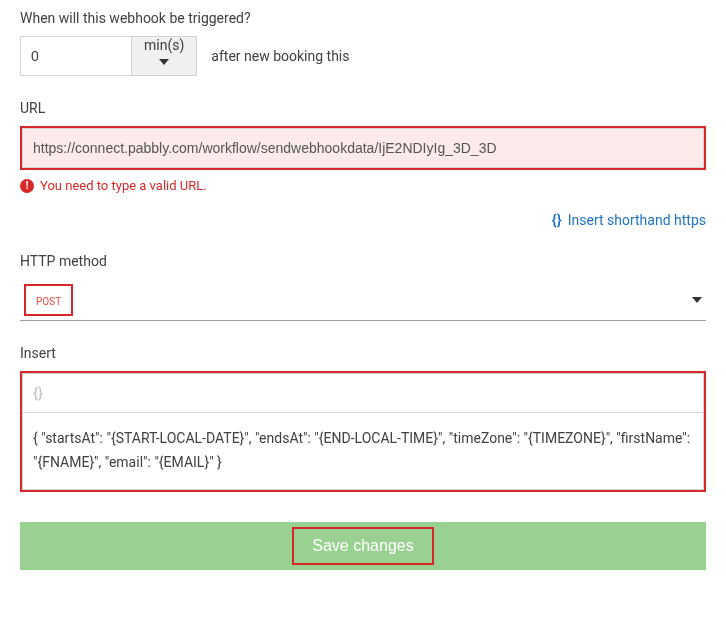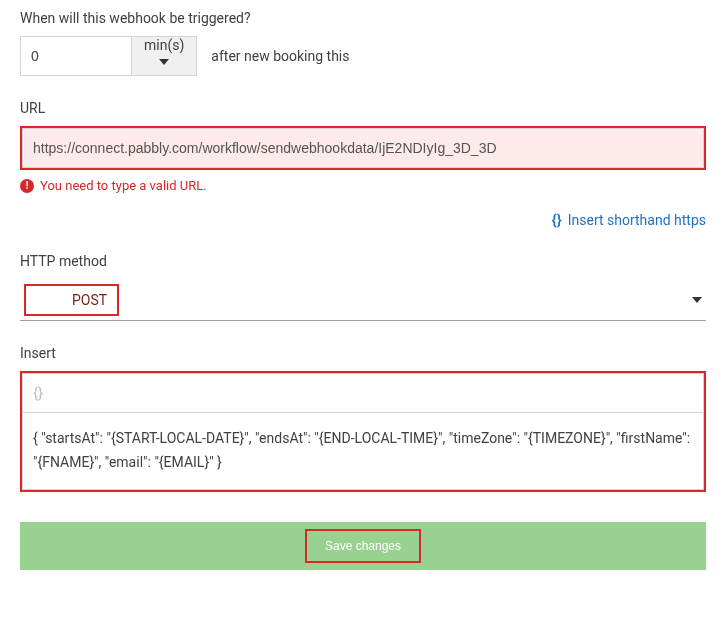--- a/index.html
+++ b/index.html
@@ -113,23 +113,22 @@
       justify-content: space-between;
       padding: 0 4px;
       cursor: pointer;
     }
     .method-value-box {
       border: 2px solid #d62828;
       padding: 6px 10px;
       display: inline-block;
     }
     .method-value {
-      font-size: 14px;
-      color: #7f1d1d;
-      margin-left: 36px;
+      font-size: 10px;
+      color: #ef4444;
     }
     .caret-down {
       width: 0;
       height: 0;
       border-left: 5px solid transparent;
       border-right: 5px solid transparent;
       border-top: 6px solid #333;
     }
     .payload-wrap {
       border: 2px solid #d62828;
@@ -163,21 +162,21 @@
       height: 48px;
       display: flex;
       align-items: center;
       justify-content: center;
       cursor: pointer;
     }
     .save-label-box {
       border: 2px solid #d62828;
       padding: 8px 18px;
       color: #fff;
-      font-size: 12px;
+      font-size: 16px;
     }
   </style>
 </head>
 <body>
 
 <div class="section">
   <div class="label">When will this webhook be triggered?</div>
   <div class="trigger-row">
     <input class="trigger-input" type="text" value="0" style="">
     <div class="unit-select">

